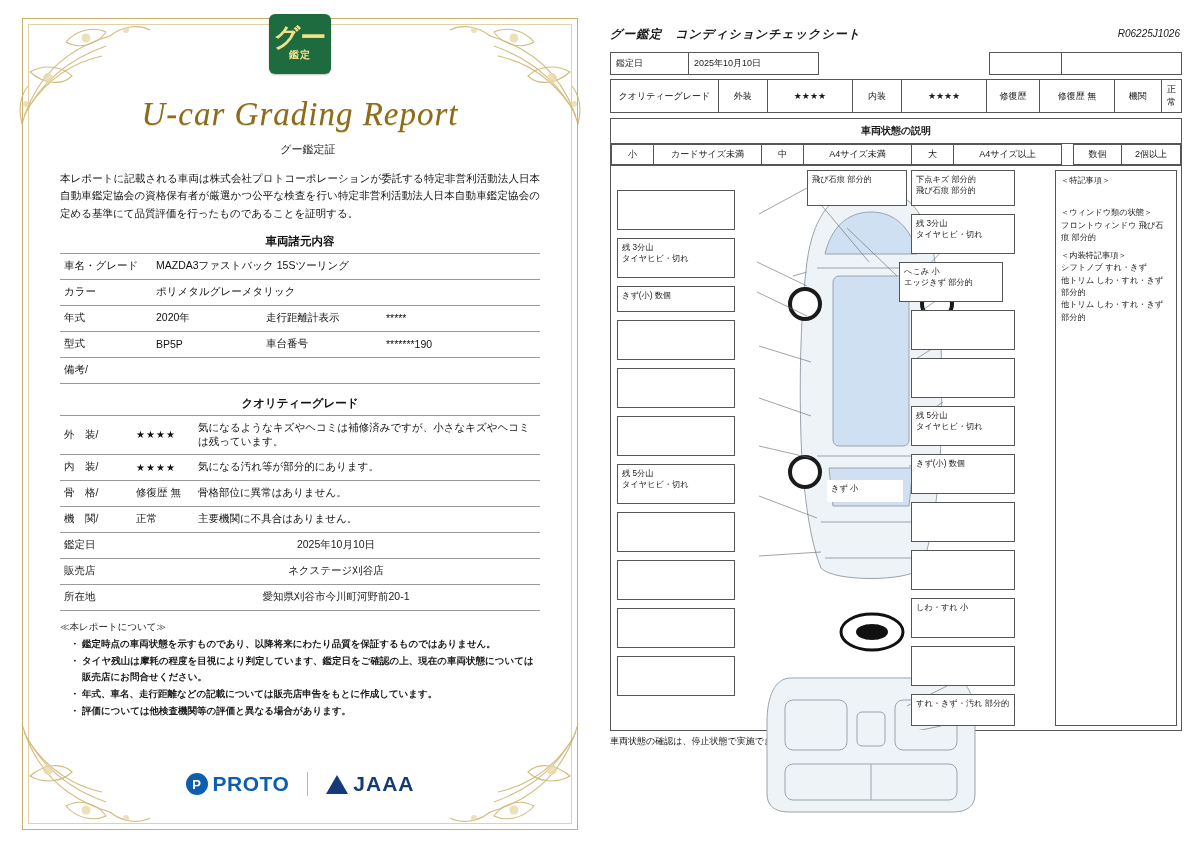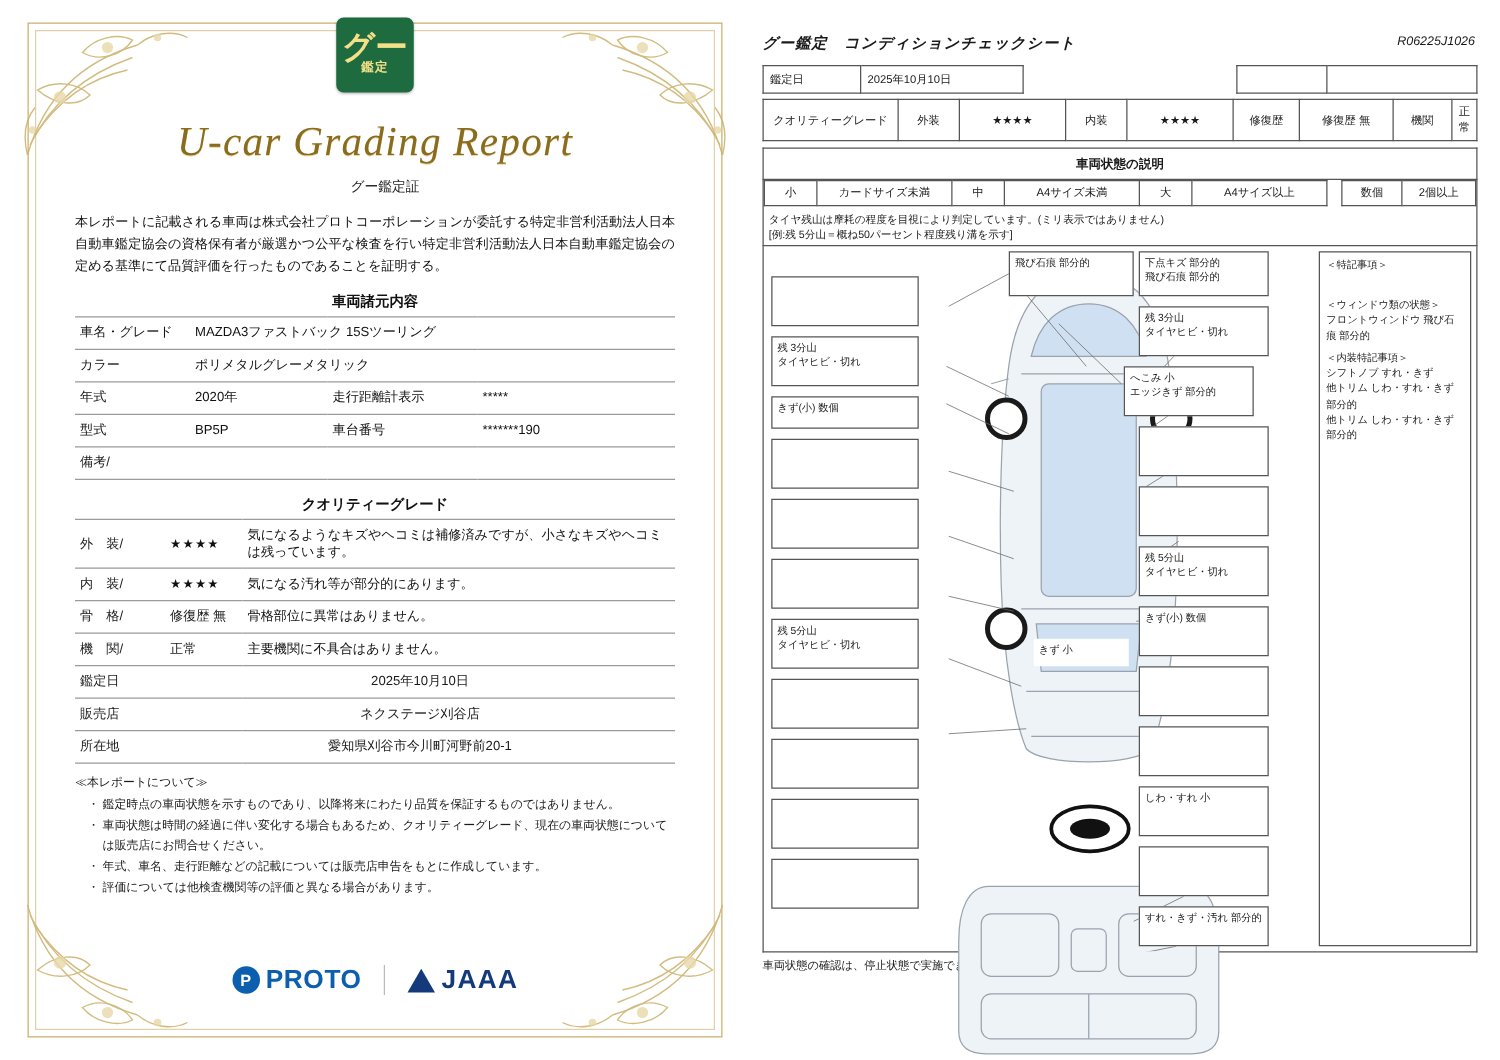--- a/index.html
+++ b/index.html
@@ -98,21 +98,21 @@
   .val { color:#111; }
   .stars { color:#111; letter-spacing:1px; font-size:10px; }
   .grade-lbl { width:72px; }
   .grade-star { width:62px; }
 
   .notes {
     margin-top:8px; font-size:9.5px; line-height:1.6;
   }
   .notes .nt { margin-bottom:1px; }
   .notes ul { margin:2px 0 0 0; padding-left:12px; list-style:none; }
-  .notes li { position:relative; padding-left:10px; margin-bottom:2px; }
+  .notes li { position:relative; padding-left:10px; margin-bottom:2px;font-weight:bold; }
   .notes li:before { content:"・"; position:absolute; left:-2px; top:0; }
 
   .brands {
     position:absolute; left:0; right:0; bottom:52px;
     display:flex; align-items:center; justify-content:center; gap:18px;
   }
   .proto { display:flex; align-items:center; gap:5px; }
   .proto-mark {
     width:22px; height:22px; border-radius:50%;
     background:#0b5fae; color:#fff; font-size:13px; font-weight:bold;
@@ -341,21 +341,21 @@
           <td class="grade-lbl">所在地</td>
           <td colspan="2" style="text-align:center">愛知県刈谷市今川町河野前20-1</td>
         </tr>
       </tbody>
         </table>
 
       <div class="notes">
         <div class="nt">≪本レポートについて≫</div>
         <ul>
           <li>鑑定時点の車両状態を示すものであり、以降将来にわたり品質を保証するものではありません。</li>
-          <li>車両状態は時間の経過に伴い変化する場合もあるため、クオリティーグレード、現在の車両状態については販売店にお問合せください。</li>
+          <li>タイヤ残山は摩耗の程度を目視により判定しています、鑑定日をご確認の上、現在の車両状態については販売店にお問合せください。</li>
           <li>年式、車名、走行距離などの記載については販売店申告をもとに作成しています。</li>
           <li>評価については他検査機関等の評価と異なる場合があります。</li>
         </ul>
       </div>
     </div>
 
     <div class="brands">
       <div class="proto">
         <div class="proto-mark">P</div>
         <div class="proto-txt">PROTO</div>
@@ -414,24 +414,20 @@
           <td style="width:42px">中</td>
           <td style="width:108px">A4サイズ未満</td>
           <td style="width:42px">大</td>
           <td style="width:108px">A4サイズ以上</td>
           <td style="border:none;width:12px"></td>
           <td style="width:48px">数個</td>
           <td>2個以上</td>
         </tr>
       </tbody>
         </table>
-      <div class="legend-note">
-        <div>タイヤ残山は摩耗の程度を目視により判定しています。(ミリ表示ではありません)</div>
-        <div>[例:残 5分山＝概ね50パーセント程度残り溝を示す]</div>
-      </div>
     </div>
 
     <div class="diagram-area">
 
       <svg width="300" height="420" viewBox="0 0 300 420" style="position:absolute; left:110px; top:10px;">
 
         <path class="car-fill" d="M150,12 C112,12 92,40 86,86 C80,132 78,200 80,262 C82,320 90,368 100,392 C112,406 188,406 200,392 C210,368 218,320 220,262 C222,200 220,132 214,86 C208,40 188,12 150,12 Z"></path>
 
         <path class="glass" d="M150,36 C126,36 110,52 104,78 L196,78 C190,52 174,36 150,36 Z"></path>
 

